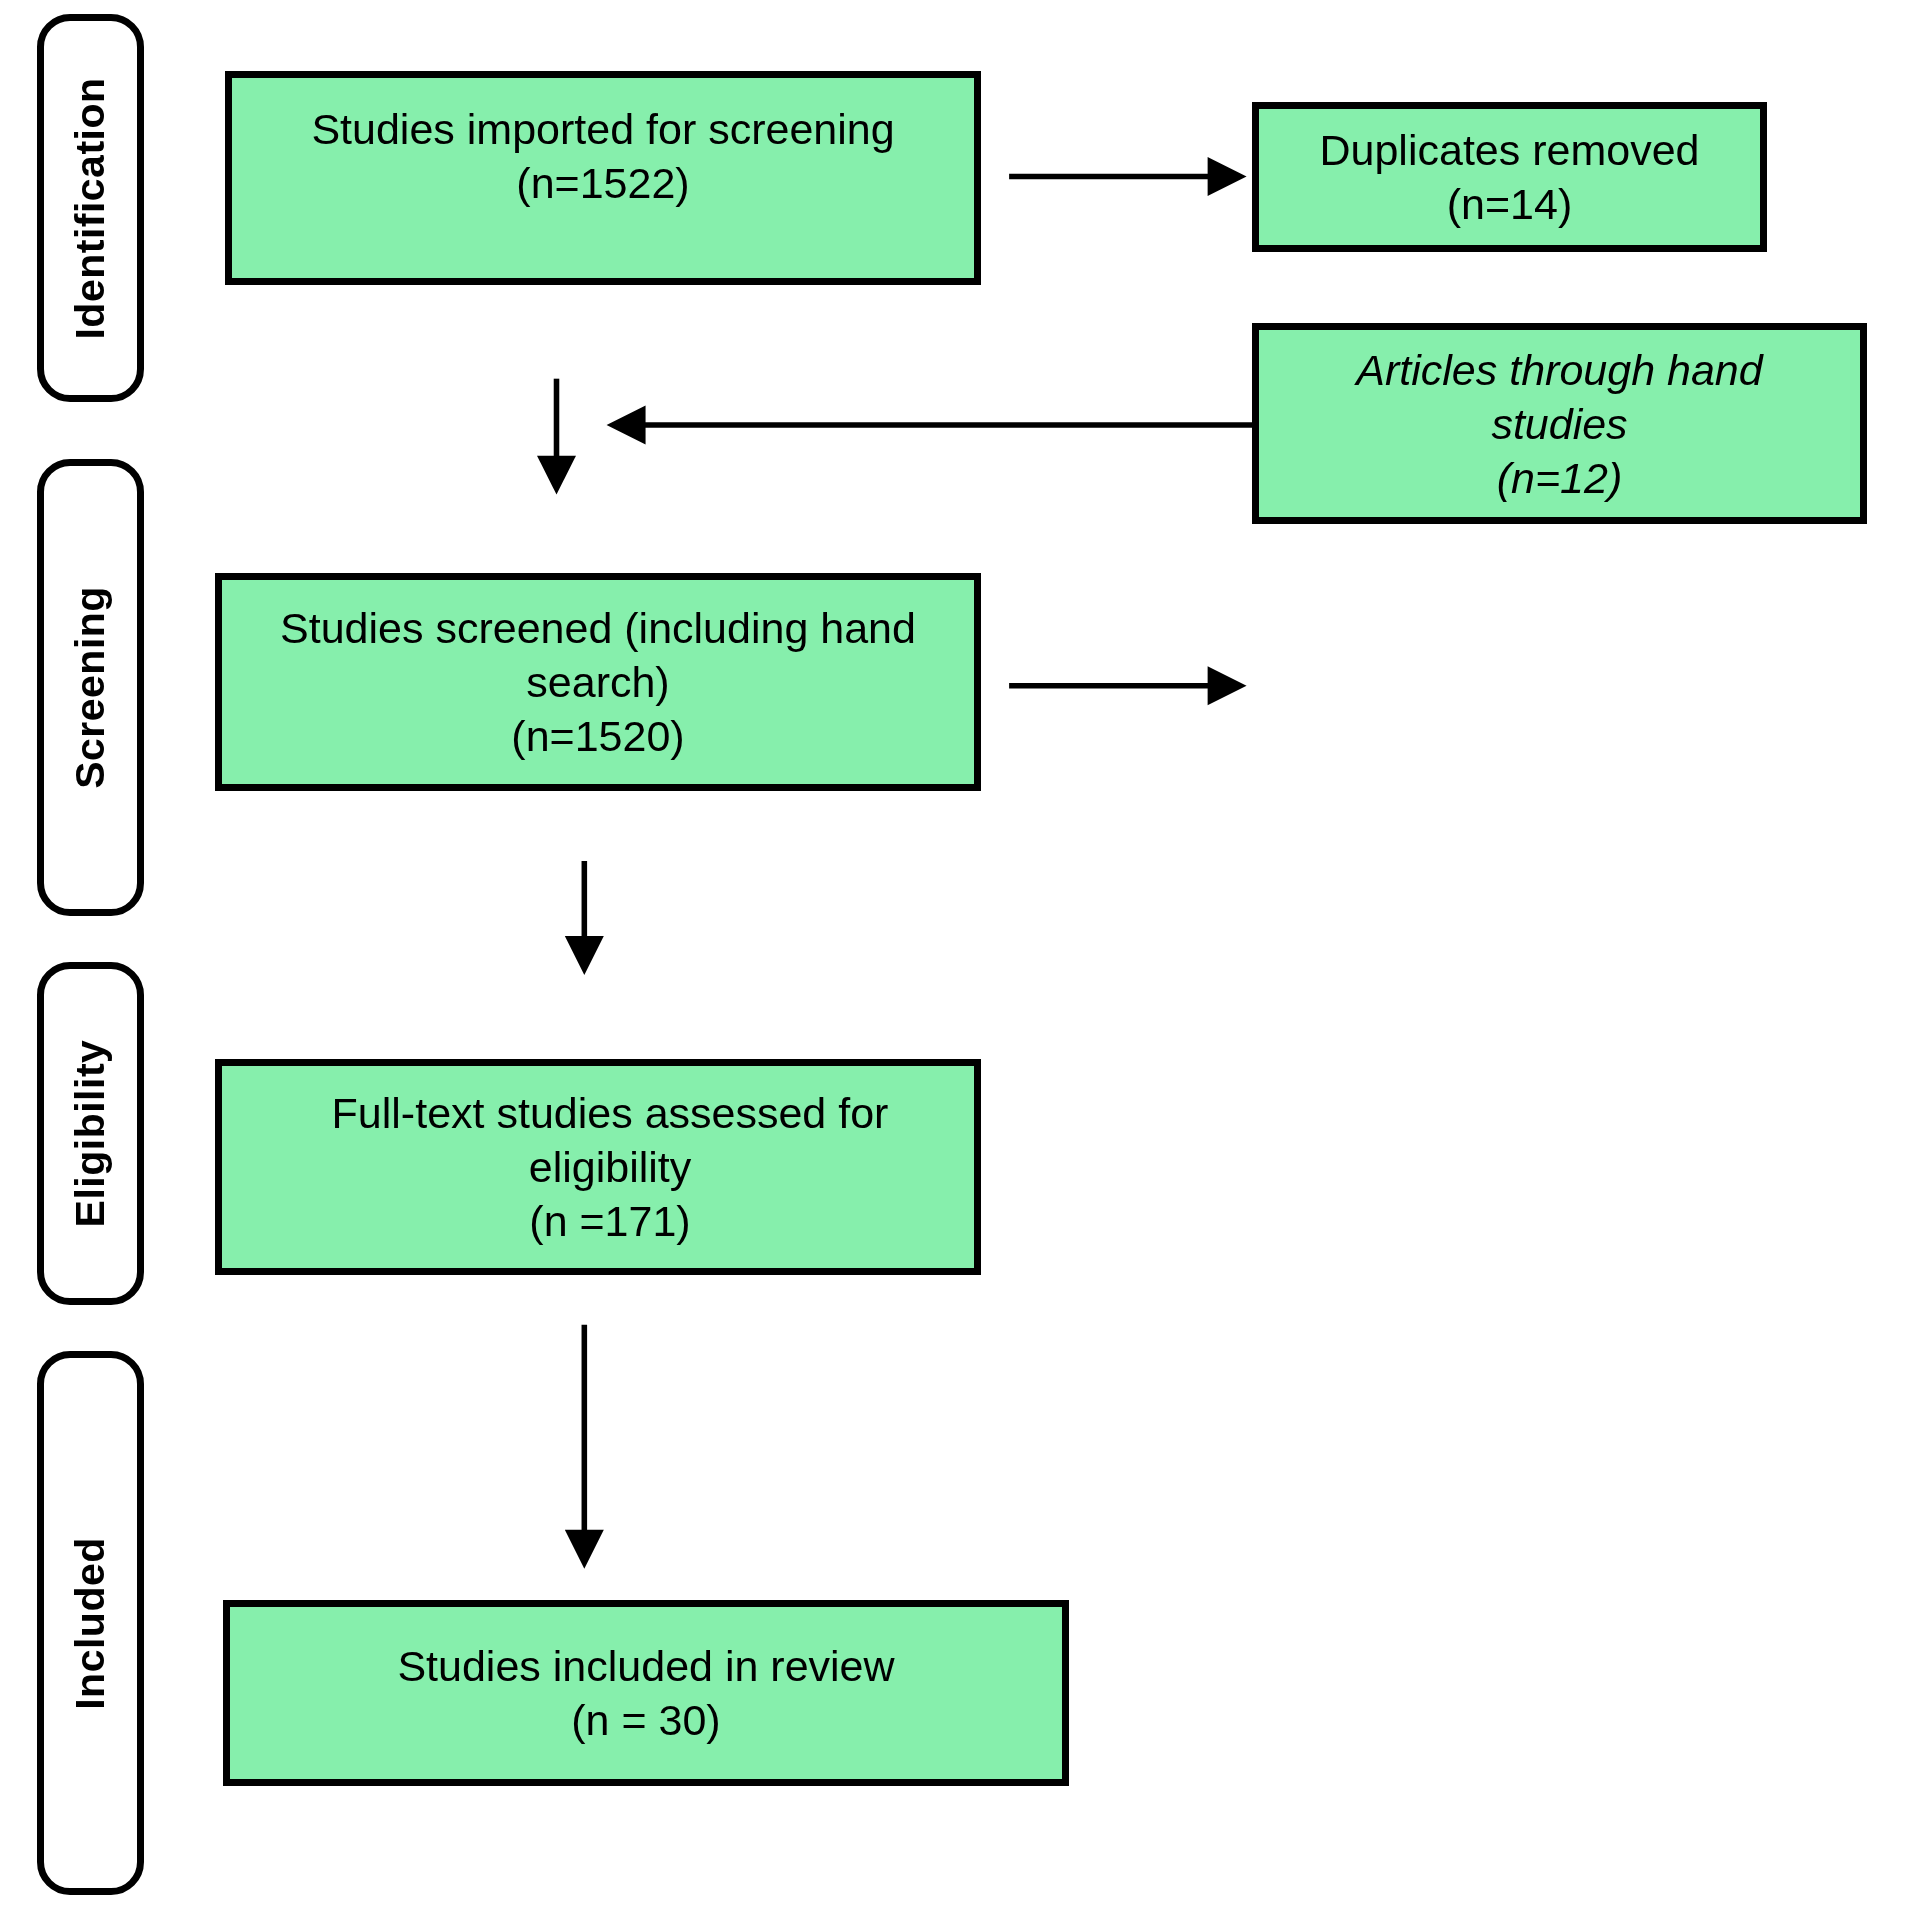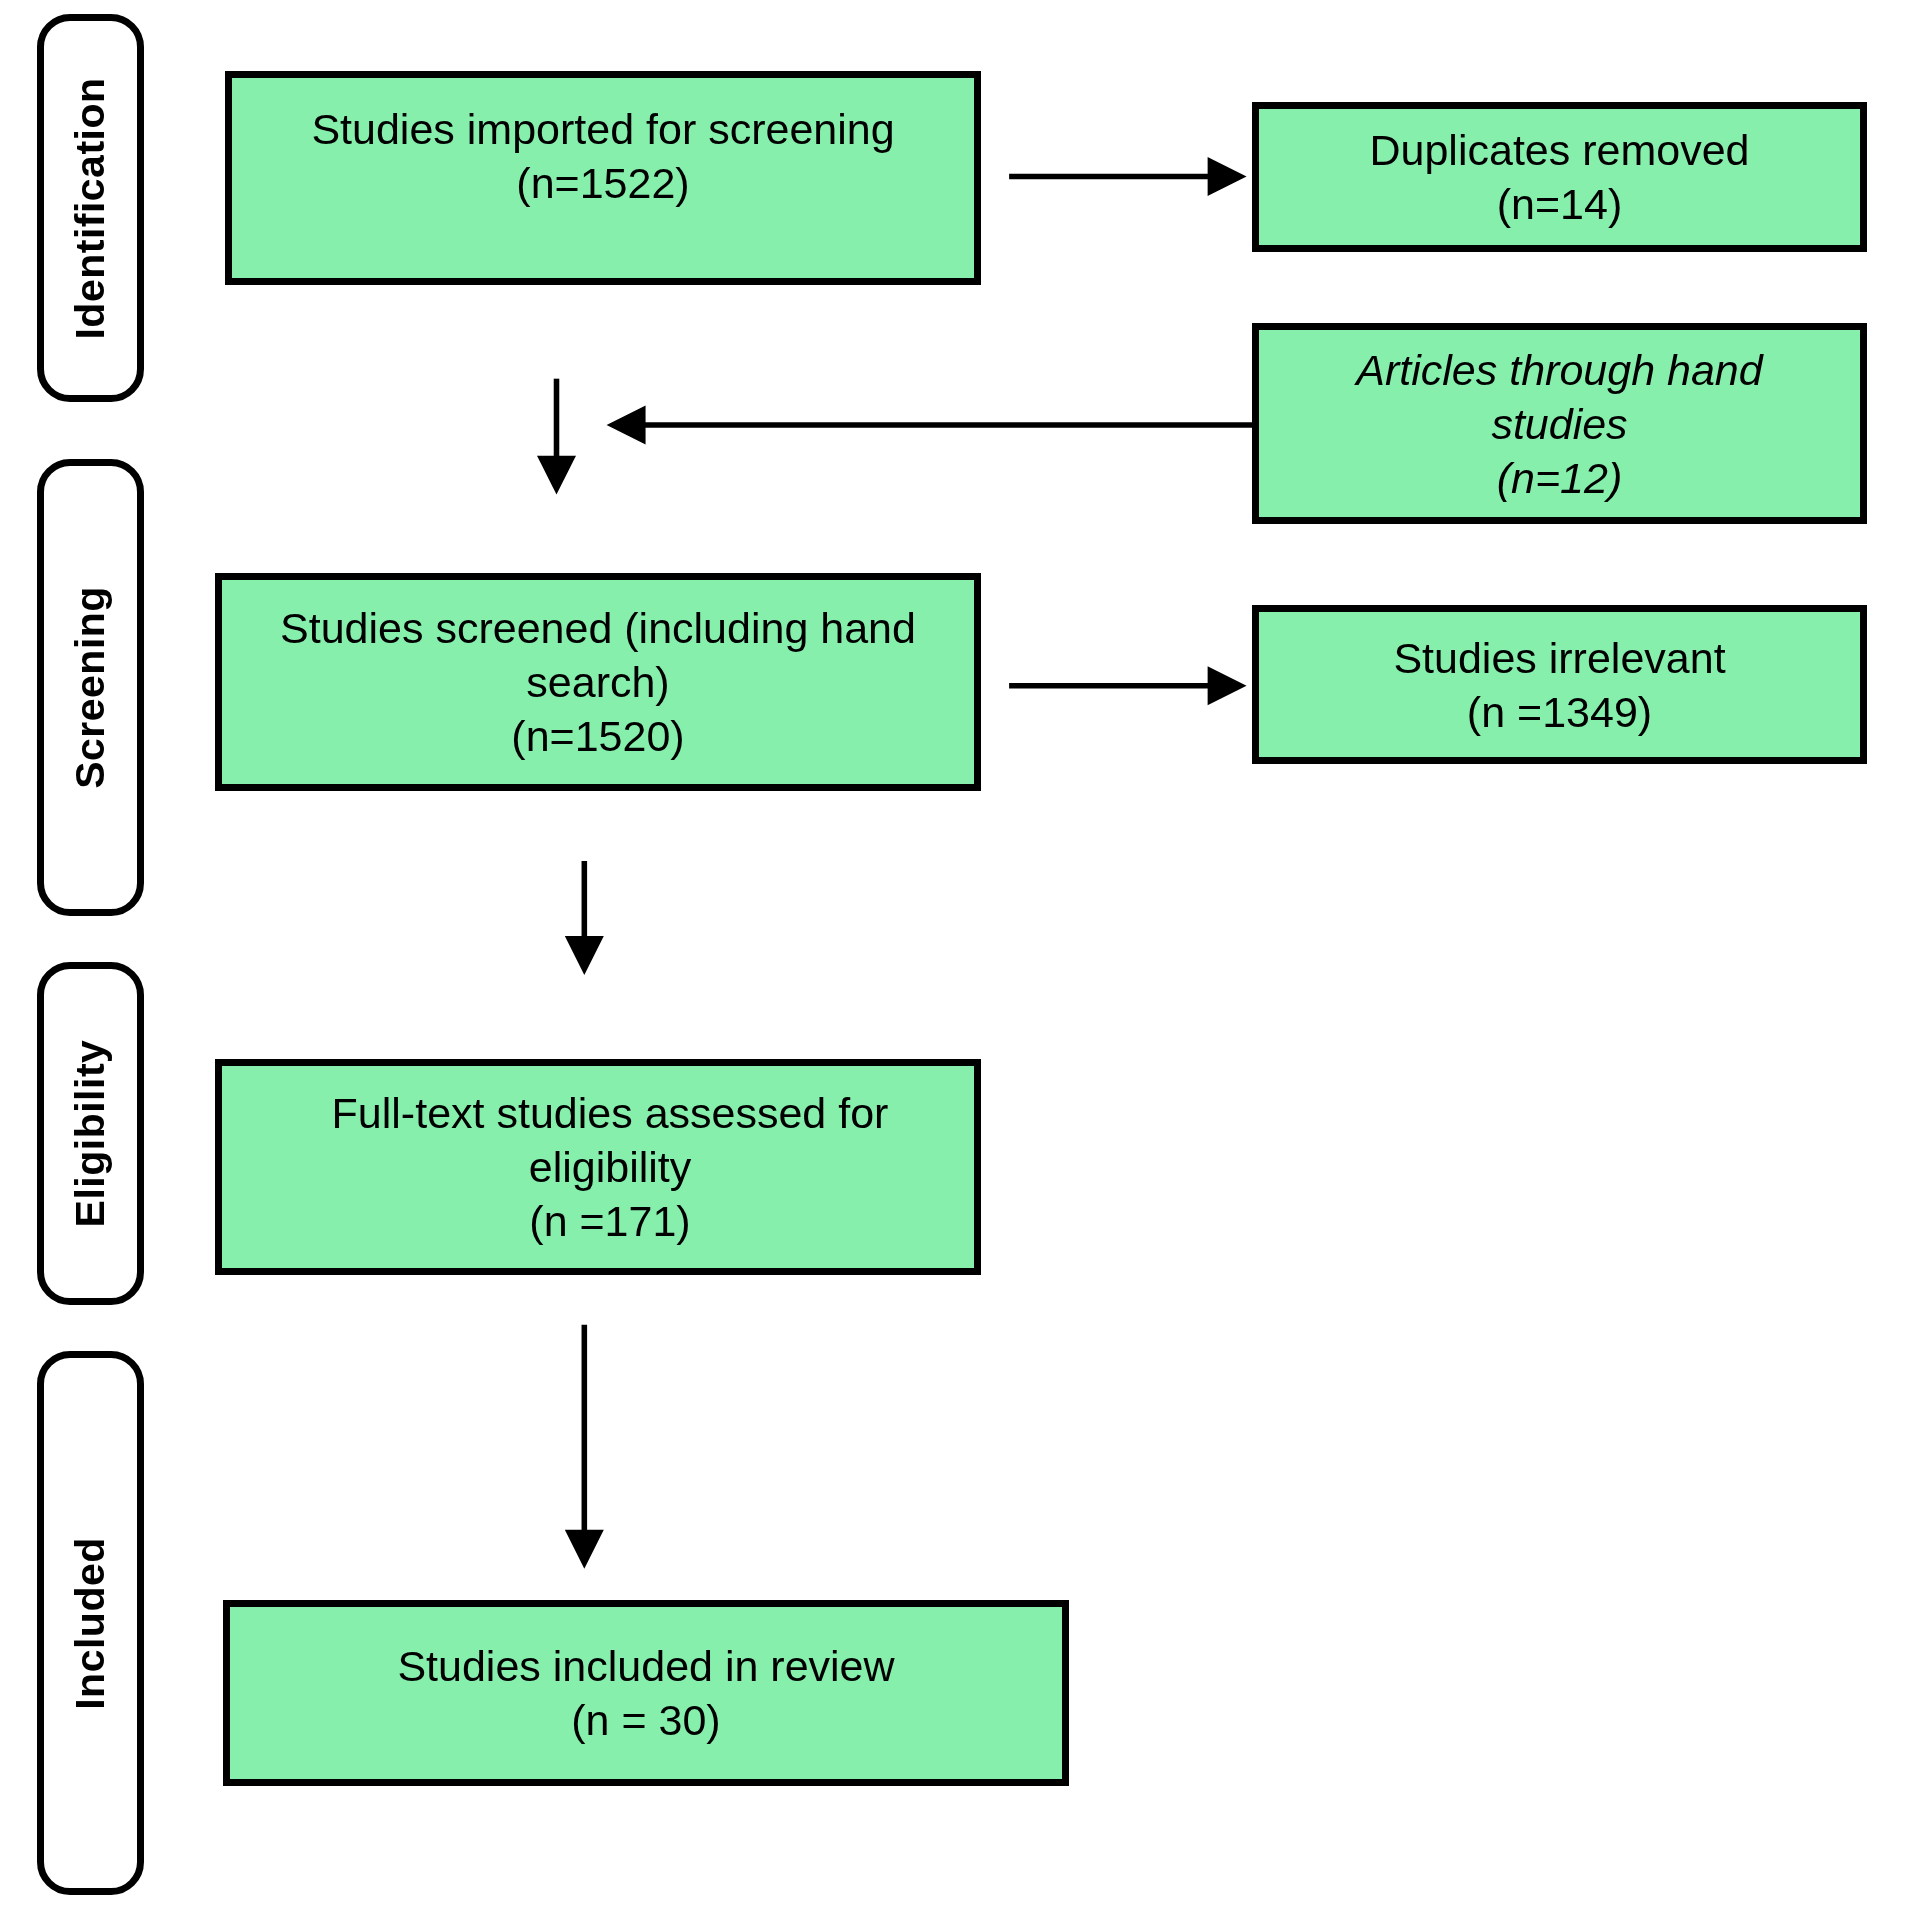--- a/index.html
+++ b/index.html
@@ -54,21 +54,21 @@
     display: flex;
     flex-direction: column;
     align-items: center;
     justify-content: center;
     text-align: center;
     font-size: 43px;
     line-height: 54px;
   }
   .box-imported   { left: 225px;  top: 71px;   width: 756px; height: 214px;
                     justify-content: flex-start; padding-top: 24px; }
-  .box-duplicates { left: 1252px; top: 102px;  width: 615px; height: 150px; }
+  .box-duplicates { left: 1252px; top: 102px;  width: 515px; height: 150px; }
   .box-handsearch { left: 1252px; top: 323px;  width: 615px; height: 201px; font-style: italic; }
   .box-screened   { left: 215px;  top: 573px;  width: 766px; height: 218px; }
   .box-irrelevant { left: 1252px; top: 605px;  width: 615px; height: 159px; }
   .box-fulltext   { left: 215px;  top: 1059px; width: 766px; height: 216px; padding-left: 24px; }
   .box-included   { left: 223px;  top: 1600px; width: 846px; height: 186px; }
 
   
   svg.arrows {
     position: absolute;
     top: 0;
@@ -119,24 +119,20 @@
     <div>studies</div>
     <div>(n=12)</div>
   </div>
 
   <div class="fbox box-screened">
     <div>Studies screened (including hand</div>
     <div>search)</div>
     <div>(n=1520)</div>
   </div>
 
-  <div class="fbox box-irrelevant">
-    <div>Studies irrelevant</div>
-    <div>(n =1349)</div>
-  </div>
 
   <div class="fbox box-fulltext">
     <div>Full-text studies assessed for</div>
     <div>eligibility</div>
     <div>(n =171)</div>
   </div>
 
   <div class="fbox box-included">
     <div>Studies included in review</div>
     <div>(n = 30)</div>

